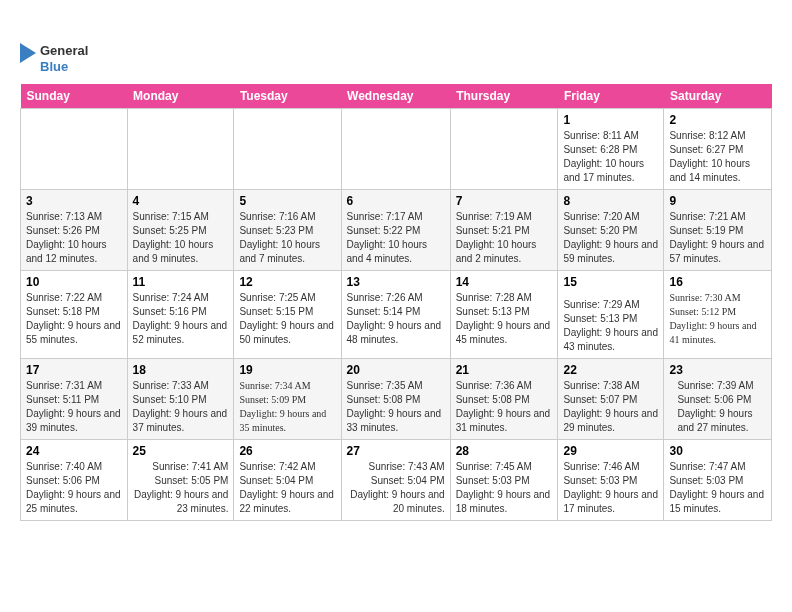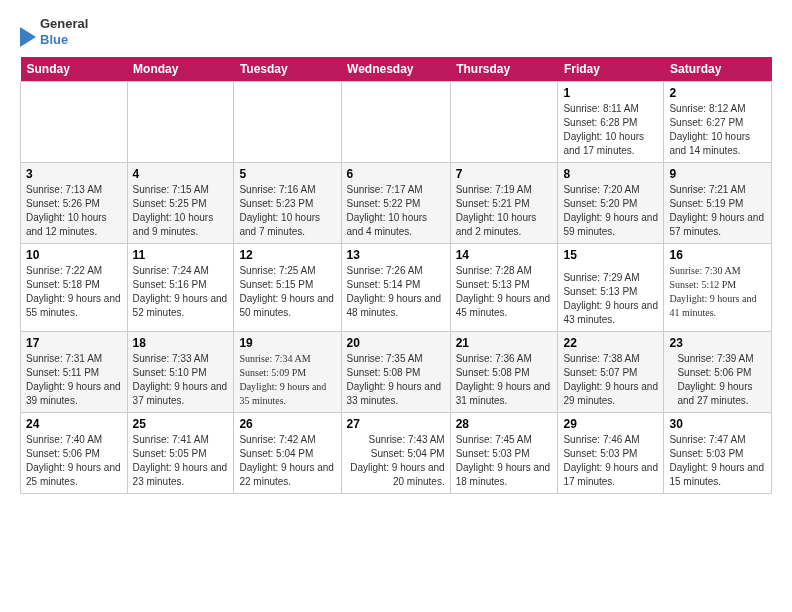--- a/index.html
+++ b/index.html
@@ -11,42 +11,43 @@
       padding: 16px 20px;
     }
     .header-area {
       display: flex;
       justify-content: space-between;
       align-items: flex-start;
       margin-bottom: 10px;
     }
     .logo {
       display: flex;
-      align-items: flex-end;
+      align-items: flex-start;
       gap: 4px;
+      margin-top: 27px;
     }
     .title-area {
       text-align: right;
     }
     .month-title {
       font-size: 32px;
       font-weight: normal;
       color: #222;
     }
     .location-title {
       font-size: 15px;
       color: #444;
     }
     .calendar-table {
       width: 100%;
       border-collapse: collapse;
       font-size: 11px;
     }
     .calendar-table th {
-      background: #be185d;
+      background: #ec4899;
       color: #fff;
       padding: 5px 6px;
       text-align: left;
       font-size: 12px;
       font-weight: bold;
     }
     .calendar-table td {
       border: 1px solid #ccc;
       vertical-align: top;
       padding: 4px 5px;
@@ -257,21 +258,21 @@
       </tr>
       <tr>
         <td>
           <div class="day-number">24</div>
           <div class="day-info" style="white-space: pre-line;">Sunrise: 7:40 AM
 Sunset: 5:06 PM
 Daylight: 9 hours and 25 minutes.</div>
         </td>
         <td>
           <div class="day-number">25</div>
-          <div class="day-info" style="white-space: pre-line;">Sunrise: 7:41 AM
+          <div class="day-info" style="white-space: pre-line; text-align: right;">Sunrise: 7:41 AM
 Sunset: 5:05 PM
 Daylight: 9 hours and 23 minutes.</div>
         </td>
         <td>
           <div class="day-number">26</div>
           <div class="day-info" style="white-space: pre-line;">Sunrise: 7:42 AM
 Sunset: 5:04 PM
 Daylight: 9 hours and 22 minutes.</div>
         </td>
         <td>

